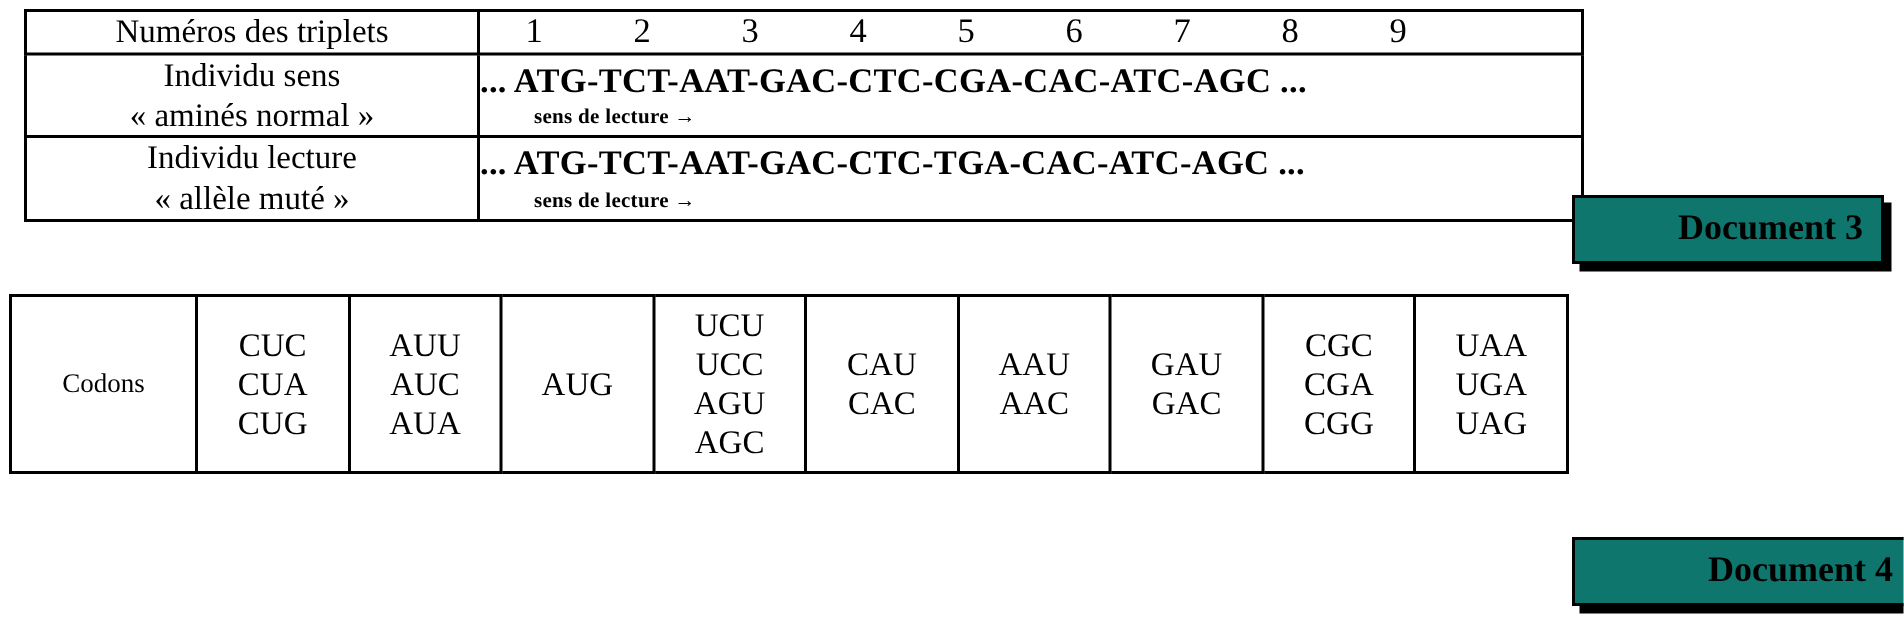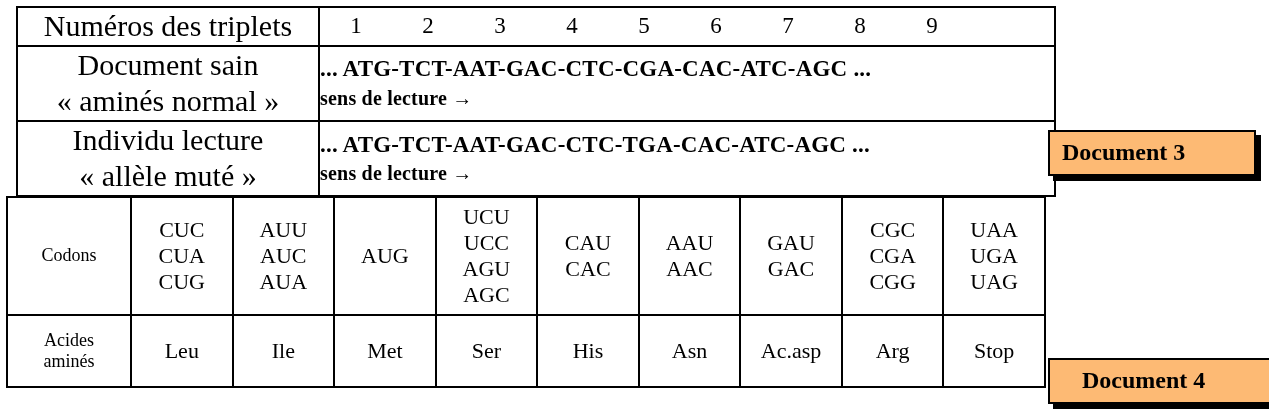--- a/index.html
+++ b/index.html
@@ -28,21 +28,21 @@
     width: 1040px;
     table-layout: fixed;
   }
   table.doc3 td {
     border: 2px solid #000;
     padding: 0;
     vertical-align: middle;
   }
   .d3-label {
     text-align: center;
-    font-size: 30px;
+    font-size: 22px;
     line-height: 1.22;
     padding: 3px 6px;
     width: 300px;
   }
   .d3-nums {
     padding: 3px 10px 3px 10px;
   }
   .nums-row {
     display: flex;
     justify-content: flex-start;
@@ -54,22 +54,23 @@
   }
   .d3-seq {
     font-size: 23px;
     padding: 4px 10px 2px 14px;
     line-height: 1.25;
     letter-spacing: 0.2px;
     font-weight: bold;
   }
   .d3-seq .line2 {
     display: block;
-    font-size: 20px;
+    font-size: 14px;
     padding-top: 2px;
+    padding-left: 36px;
   }
 
   
   #doc4-wrap {
     position: absolute;
     left: 6px;
     top: 196px;
     width: 1040px;
   }
   table.doc4 {
@@ -95,26 +96,26 @@
   tr.aa-row td {
     height: 62px;
   }
   tr.codon-row td {
     height: 108px;
   }
 
   
   .doc-badge {
     position: absolute;
-    background: #fdba74;
+    background: #0f766e;
     border: 2px solid #000;
     box-shadow: 5px 5px 0 0 #000;
     font-weight: bold;
     font-size: 24px;
-    text-align: left;
+    text-align: right;
     padding: 7px 12px 8px 12px;
     white-space: nowrap;
   }
   #doc3-badge {
     left: 1048px;
     top: 130px;
     width: 180px;
   }
   #doc4-badge {
     left: 1048px;
@@ -140,21 +141,21 @@
           <span>5</span>
           <span>6</span>
           <span>7</span>
           <span>8</span>
           <span>9</span>
         </div>
       </td>
     </tr>
     <tr>
       <td class="d3-label">
-        <div>Document sain</div>
+        <div>Individu sens</div>
         <div>« aminés normal »</div>
       </td>
       <td class="d3-seq">
         <div>... ATG-TCT-AAT-GAC-CTC-CGA-CAC-ATC-AGC ...</div>
         <span class="line2">sens de lecture →</span>
       </td>
     </tr>
     <tr>
       <td class="d3-label">
         <div>Individu lecture</div>
@@ -211,32 +212,17 @@
         <span>CGC</span>
         <span>CGA</span>
         <span>CGG</span>
       </td>
       <td class="codon-cell">
         <span>UAA</span>
         <span>UGA</span>
         <span>UAG</span>
       </td>
     </tr>
-    <tr class="aa-row">
-      <td class="rowhead">
-        <div>Acides</div>
-        <div>aminés</div>
-      </td>
-      <td>Leu</td>
-      <td>Ile</td>
-      <td>Met</td>
-      <td>Ser</td>
-      <td>His</td>
-      <td>Asn</td>
-      <td>Ac.asp</td>
-      <td>Arg</td>
-      <td>Stop</td>
-    </tr>
   </tbody>
     </table>
 </div>
 
 <div class="doc-badge" id="doc4-badge">Document 4</div>
 
 </body></html>

